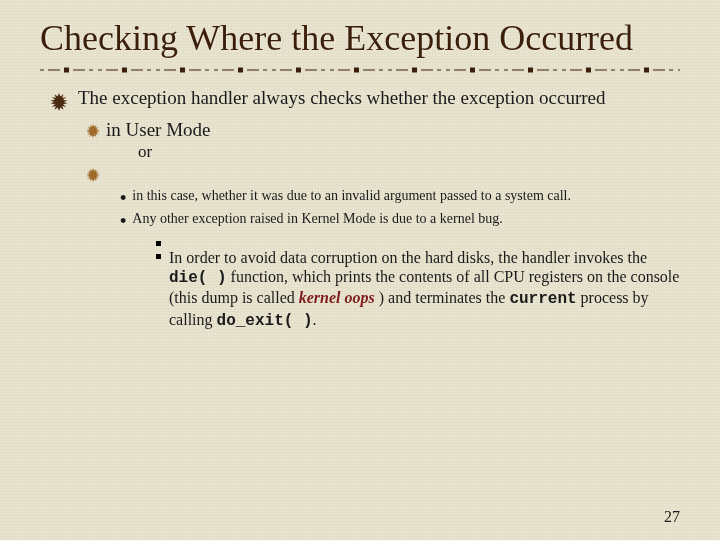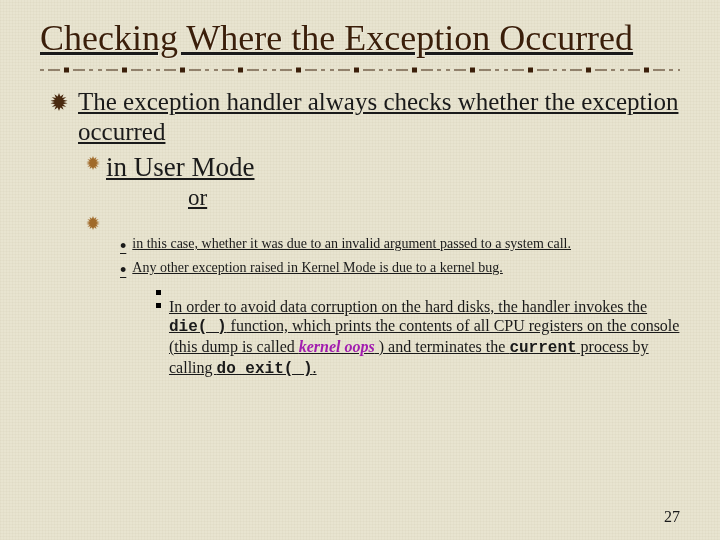--- a/index.html
+++ b/index.html
@@ -17,21 +17,20 @@
     font-family: "Times New Roman", Times, serif;
     color: #1a1a1a;
     position: relative;
   }
   .slide {
     padding: 18px 40px 20px 40px;
     box-sizing: border-box;
     width: 100%;
     height: 100%;
     position: relative;
-    text-decoration: underline;
   }
   h1.title {
     font-size: 36px;
     font-weight: normal;
     margin: 0 0 6px 0;
     line-height: 1.15;
     color: #3b1f0a;
     text-shadow: 1px 1px 0 rgba(255,255,255,0.3);
   }
   .divider {
@@ -48,44 +47,44 @@
     display: flex;
     align-items: flex-start;
     margin-bottom: 2px;
   }
   .lvl1-item .icon {
     flex: 0 0 auto;
     margin-top: 6px;
     margin-right: 10px;
   }
   .lvl1-text {
-    font-size: 25px;
+    font-size: 19px;
     line-height: 1.2;
   }
   .lvl2 {
     margin-left: 46px;
     margin-top: 4px;
   }
   .lvl2-item {
     display: flex;
     align-items: flex-start;
     margin-bottom: 0;
   }
   .lvl2-item .icon {
     flex: 0 0 auto;
     margin-top: 5px;
     margin-right: 6px;
   }
   .lvl2-text {
-    font-size: 27px;
+    font-size: 19px;
     line-height: 1.2;
   }
   .or-line {
-    margin-left: 102px;
-    font-size: 23px;
+    margin-left: 52px;
+    font-size: 17px;
     line-height: 1.2;
   }
   .lvl3 {
     margin-left: 80px;
     margin-top: 2px;
   }
   .lvl3-item {
     display: flex;
     align-items: flex-start;
     margin-bottom: 2px;
@@ -120,21 +119,21 @@
   }
   .lvl4-text {
     font-size: 16px;
     line-height: 1.2;
   }
   .code {
     font-family: "Courier New", Courier, monospace;
     font-weight: bold;
   }
   .olive-bi {
-    color: #a21caf;
+    color: #7f1d1d;
     font-weight: bold;
     font-style: italic;
     text-align: center;
   }
   .pagenum {
     position: absolute;
     bottom: 14px;
     right: 40px;
     font-size: 16px;
   }

